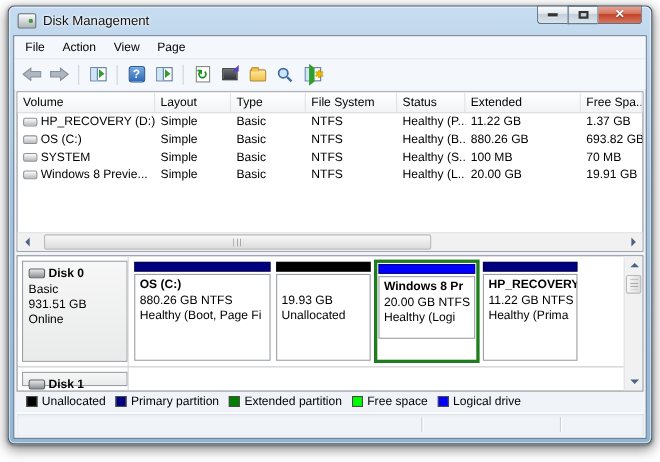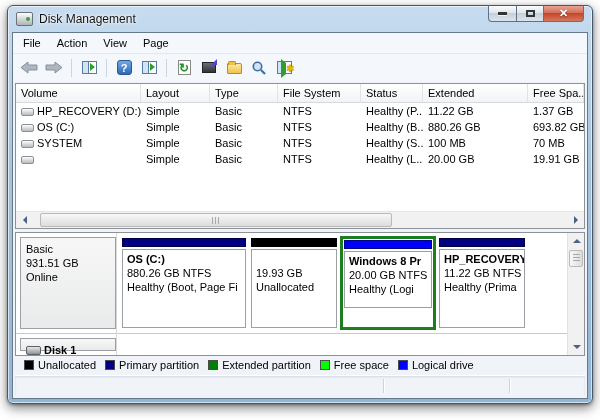--- a/index.html
+++ b/index.html
@@ -235,21 +235,21 @@
         <div class="lv-row">
           <span class="lv-cell c0"><span class="vol-ic"></span><span>SYSTEM</span></span>
           <span class="lv-cell c1">Simple</span>
           <span class="lv-cell c2">Basic</span>
           <span class="lv-cell c3">NTFS</span>
           <span class="lv-cell c4">Healthy (S...</span>
           <span class="lv-cell c5">100 MB</span>
           <span class="lv-cell c6">70 MB</span>
         </div>
         <div class="lv-row">
-          <span class="lv-cell c0"><span class="vol-ic"></span></span>
+          <span class="lv-cell c0"><span class="vol-ic"></span><span>Windows 8 Previe...</span></span>
           <span class="lv-cell c1">Simple</span>
           <span class="lv-cell c2">Basic</span>
           <span class="lv-cell c3">NTFS</span>
           <span class="lv-cell c4">Healthy (L...</span>
           <span class="lv-cell c5">20.00 GB</span>
           <span class="lv-cell c6">19.91 GB</span>
         </div>
 
         <div class="lv-fill"></div>
 
@@ -267,20 +267,21 @@
       </div>
 
       <div class="splitter"></div>
 
       <div class="bottom-pane">
         <div class="disk-rows">
           <div class="col-line"></div>
 
           <div class="disk-row r0">
             <div class="disk-label">
+              <div class="disk-title"><span class="disk-ic"></span><span>Disk 0</span></div>
               <div>Basic</div>
               <div>931.51 GB</div>
               <div>Online</div>
             </div>
             <div class="parts">
               <div class="part pw1">
                 <div class="part-band" style="background-color: rgb(0, 0, 128);"></div>
                 <div class="part-body">
                   <div class="part-name">OS  (C:)</div>
                   <div>880.26 GB NTFS</div>

